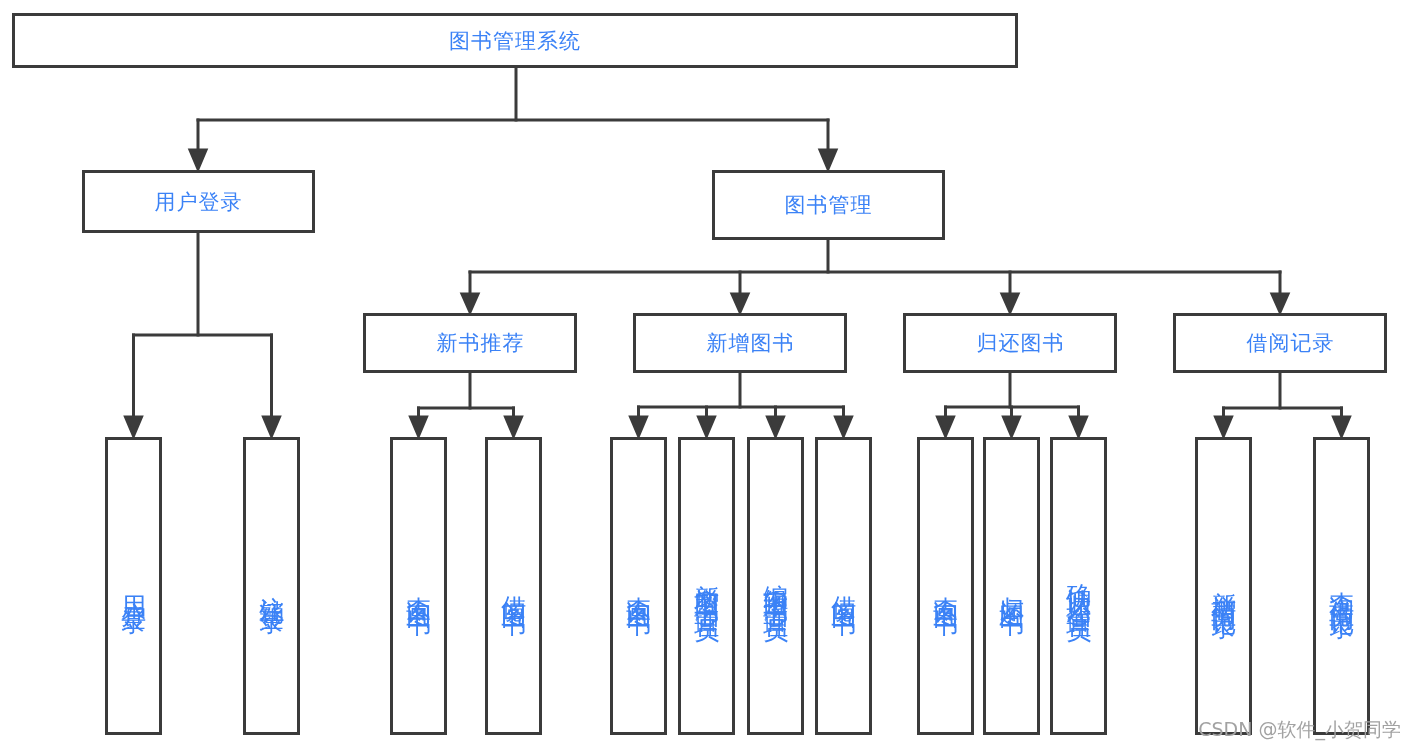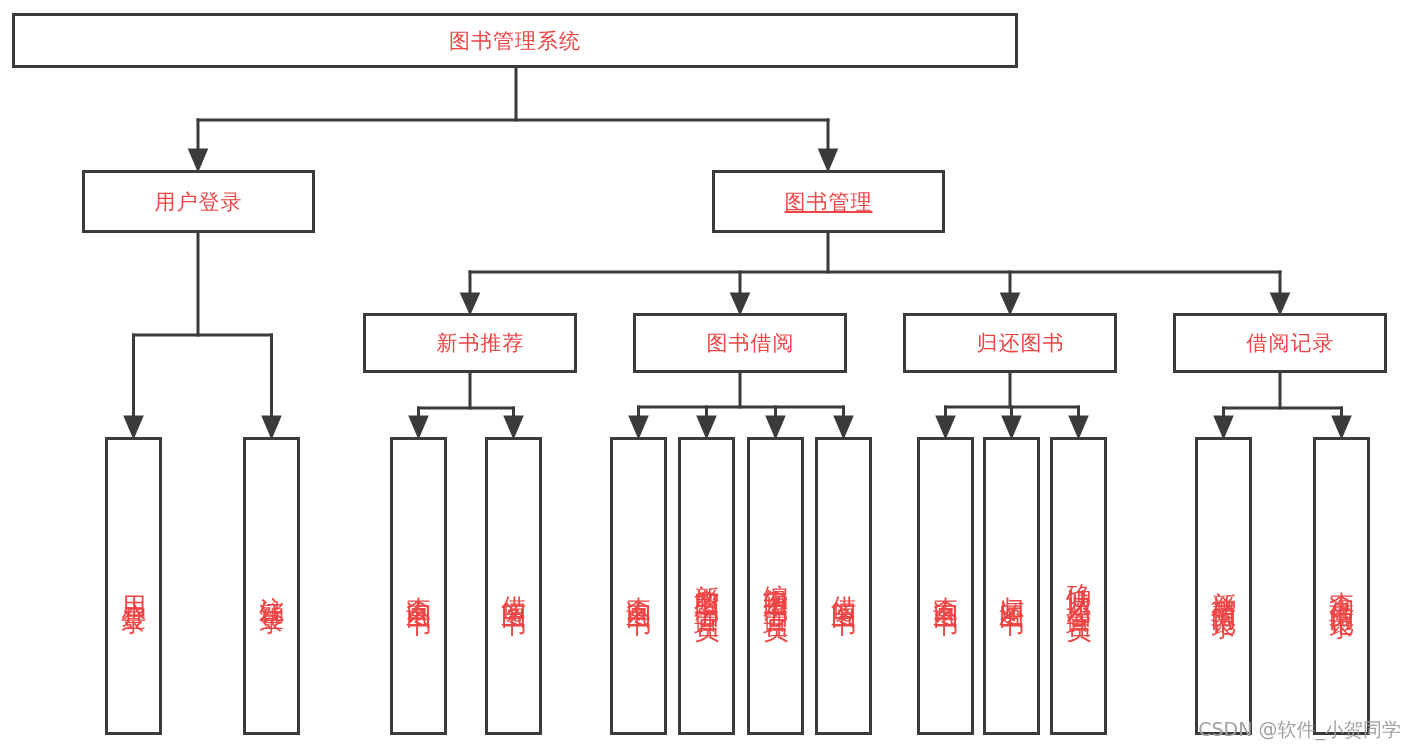--- a/index.html
+++ b/index.html
@@ -15,33 +15,33 @@
     position: absolute;
     left: 0; top: 0;
     width: 1405px; height: 747px;
     pointer-events: none;
   }
   .box {
     position: absolute;
     box-sizing: border-box;
     border: 3px solid #3b3b3b;
     background: #ffffff;
-    color: #ef4444;
+    color: #3b82f6;
     display: flex;
     align-items: center;
     justify-content: center;
   }
   .hlabel {
     font-size: 21px;
     letter-spacing: 1px;
     white-space: nowrap;
   }
   .root  { left: 12px;  top: 13px;  width: 1006px; height: 55px; }
   .l2a   { left: 82px;  top: 170px; width: 233px;  height: 63px; }
-  .l2b   { left: 712px; top: 170px; width: 233px;  height: 63px; text-decoration: underline; }
+  .l2b   { left: 712px; top: 170px; width: 233px;  height: 70px; }
   .l3    { top: 313px;  width: 214px; height: 60px; padding-left: 21px; }
   .l3a   { left: 363px; }
   .l3b   { left: 633px; }
   .l3c   { left: 903px; }
   .l3d   { left: 1173px; }
   .leaf {
     top: 437px;
     width: 57px;
     height: 298px;
     writing-mode: vertical-rl;
@@ -135,21 +135,21 @@
       <polygon points="1333.5,417 1349.5,417 1341.5,436"></polygon>
     </g>
   </svg>
 
   <div class="box root hlabel">图书管理系统</div>
 
   <div class="box l2a hlabel">用户登录</div>
   <div class="box l2b hlabel">图书管理</div>
 
   <div class="box l3 l3a hlabel">新书推荐</div>
-  <div class="box l3 l3b hlabel">图书借阅</div>
+  <div class="box l3 l3b hlabel">新增图书</div>
   <div class="box l3 l3c hlabel">归还图书</div>
   <div class="box l3 l3d hlabel">借阅记录</div>
 
   <div class="box leaf g1x1">用户登录</div>
   <div class="box leaf g1x2">注销登录</div>
 
   <div class="box leaf g2x1">查询图书</div>
   <div class="box leaf g2x2">借阅图书</div>
 
   <div class="box leaf g3x1">查询图书</div>

